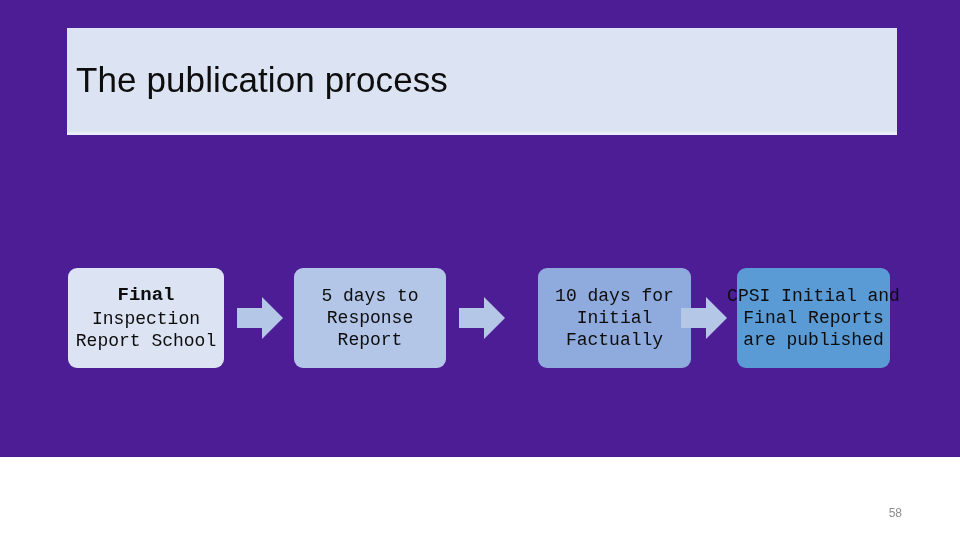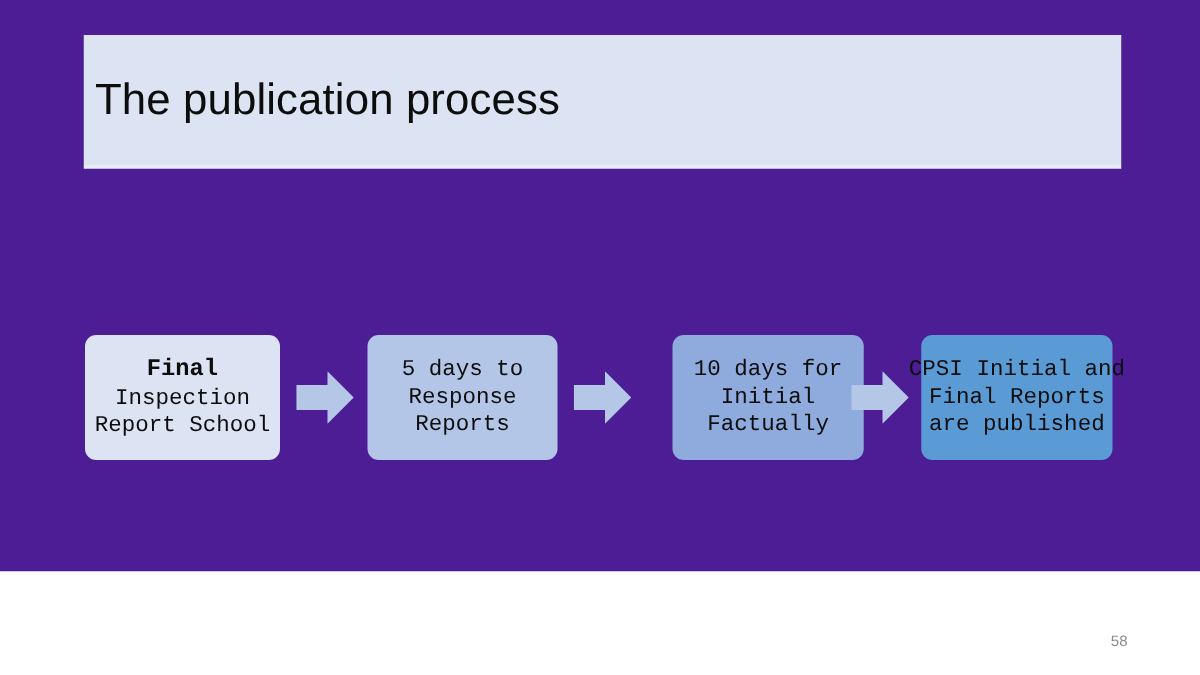--- a/index.html
+++ b/index.html
@@ -131,21 +131,21 @@
 
     <div class="flow-arrow" id="arrow-0">
       <svg viewBox="0 0 46 42" xmlns="http://www.w3.org/2000/svg" aria-hidden="true">
         <polygon points="0,11 25,11 25,0 46,21 25,42 25,31 0,31" fill="#b4c7e7"></polygon>
       </svg>
     </div>
 
     <div class="process-box" id="box-1">
       <div class="line">5 days to</div>
       <div class="line">Response</div>
-      <div class="line">Reports</div>
+      <div class="line">Report</div>
     </div>
 
     <div class="flow-arrow" id="arrow-1">
       <svg viewBox="0 0 46 42" xmlns="http://www.w3.org/2000/svg" aria-hidden="true">
         <polygon points="0,11 25,11 25,0 46,21 25,42 25,31 0,31" fill="#b4c7e7"></polygon>
       </svg>
     </div>
 
     <div class="process-box" id="box-2">
       <div class="line">10 days for</div>

